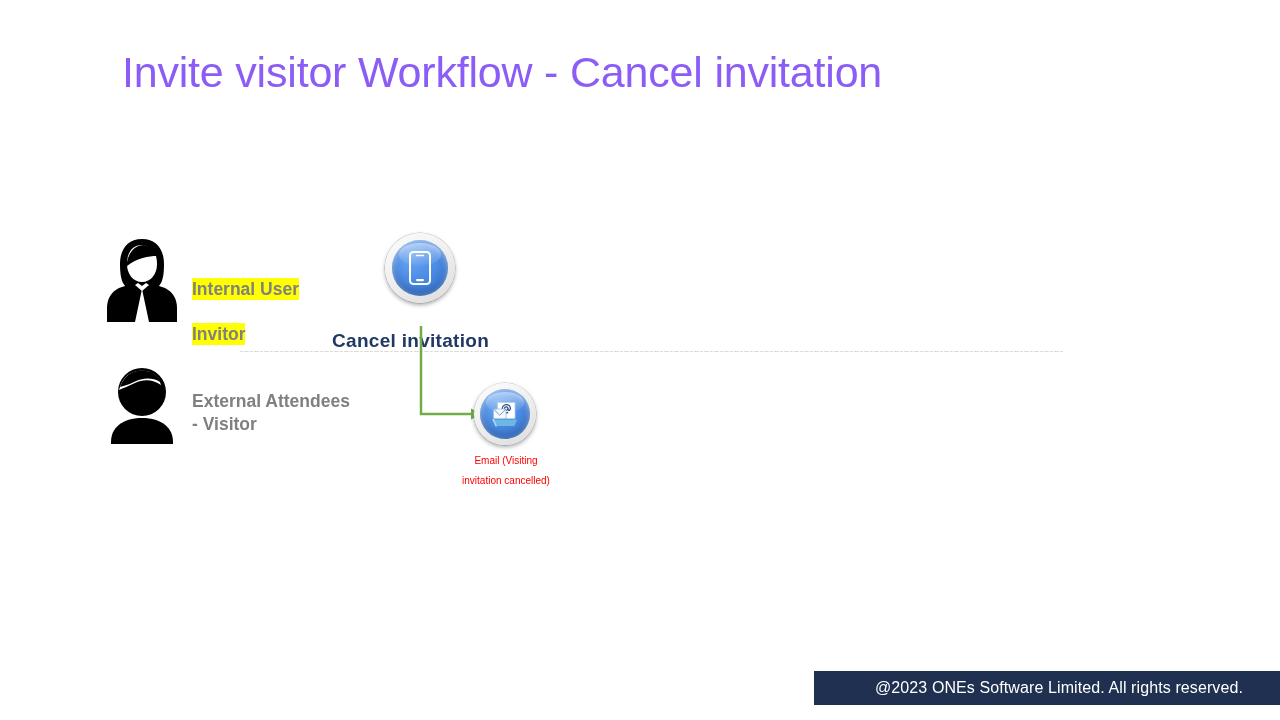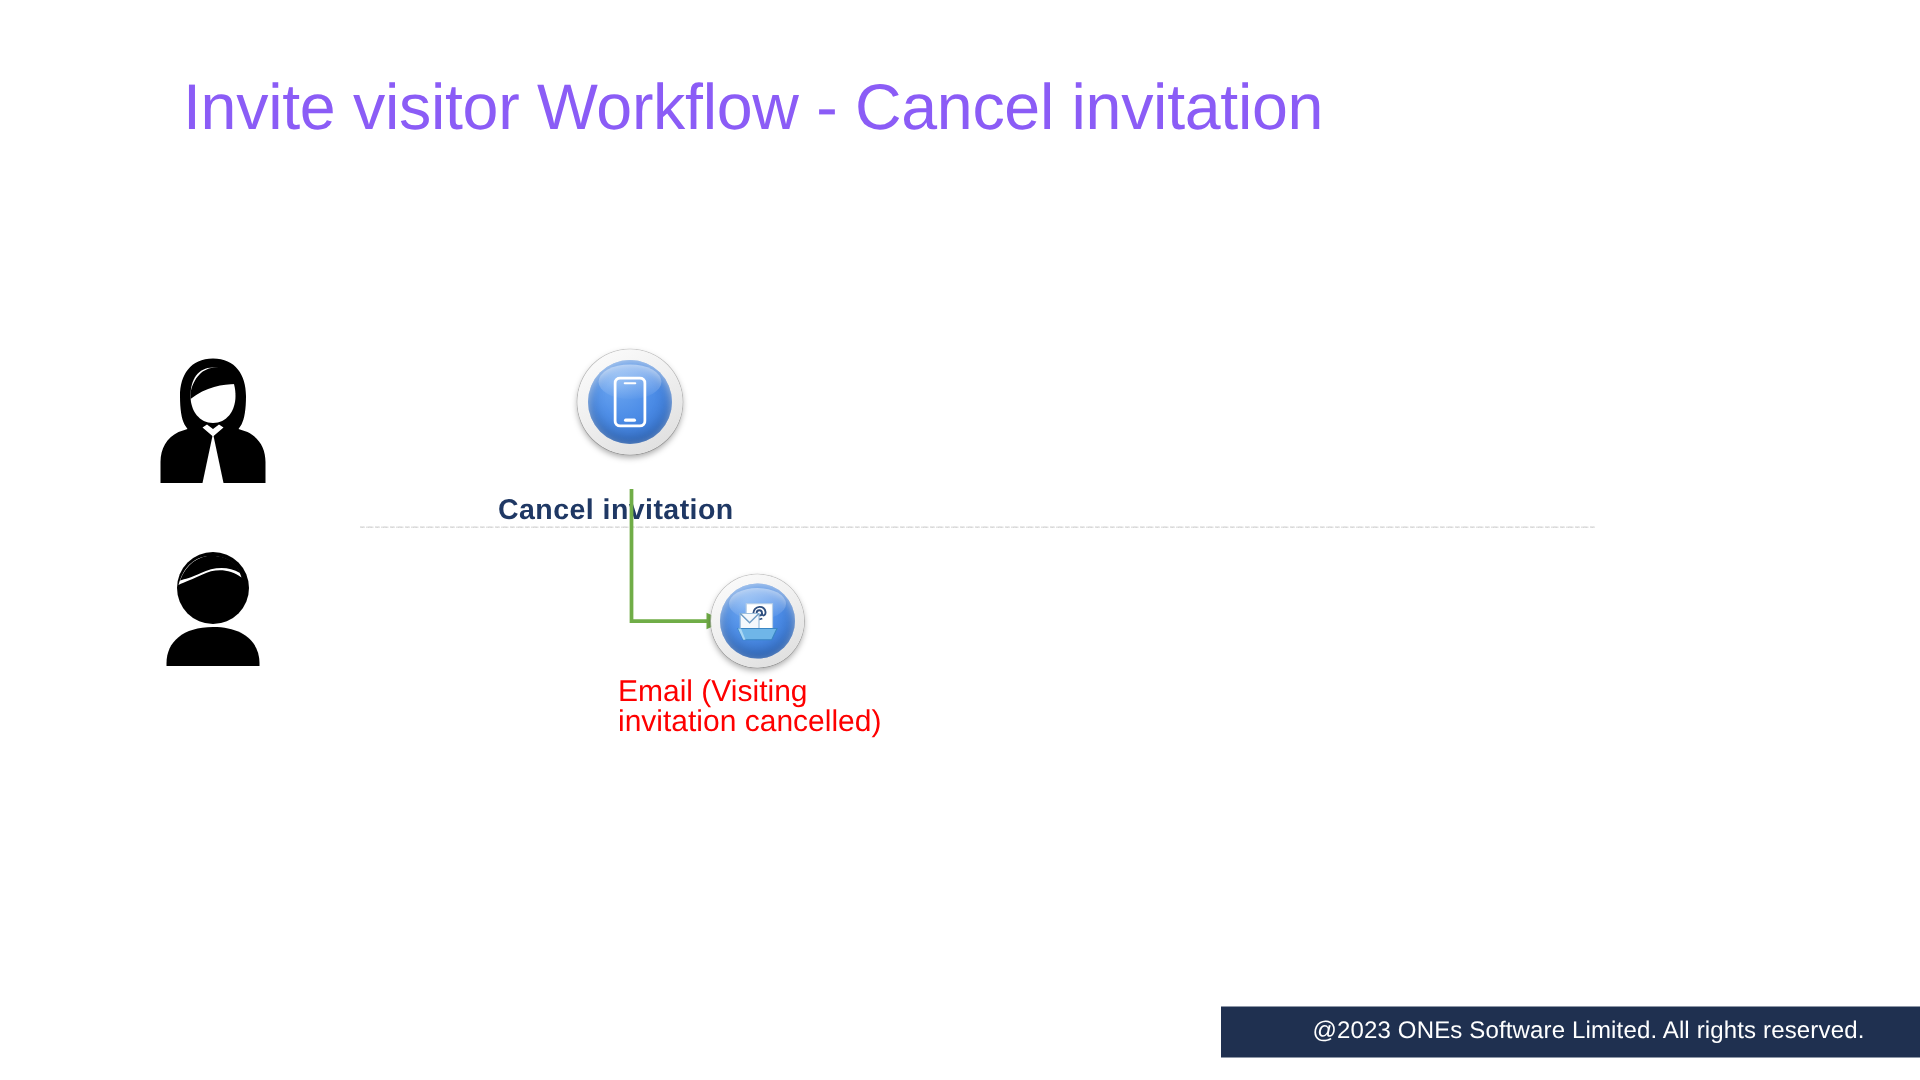--- a/index.html
+++ b/index.html
@@ -142,22 +142,22 @@
     white-space: nowrap;
     margin-top: 25px;
   }
 
   
   .email-caption {
     position: absolute;
     left: 412px;
     top: 451px;
     width: 188px;
-    text-align: left;
-    font-size: 20px;
+    text-align: center;
+    font-size: 10px;
     line-height: 20px;
     color: #fe0000;
     white-space: pre-line;
   }
 
   
   .connector {
     position: absolute;
     left: 405px;
     top: 326px;
@@ -220,20 +220,24 @@
       <path d="M22 26
                C24 16 30 9 39 9
                C46 9 51 13 52 20
                C44 20 32 22 22 30 Z" fill="#000000"></path>
 
       <path d="M37 53 L30 86 L44 86 Z" fill="#ffffff"></path>
       <path d="M30 49 L37 55 L44 49 L41 47 L37 50 L33 47 Z" fill="#ffffff"></path>
     </svg>
   </div>
 
+  <div class="actor-label label-internal">
+    <span class="hl">Internal User</span><br>
+    <span class="hl">Invitor</span>
+  </div>
 
   <div class="actor actor-external">
     <svg viewBox="0 0 74 78" xmlns="http://www.w3.org/2000/svg">
       <circle cx="37" cy="26" r="24" fill="#000000"></circle>
 
       <path d="M14 24
                C18 9 28 3 40 5
                C49 6 54 12 56 19
                C48 13 38 13 30 17
                C24 20 18 22 14 24 Z" fill="#ffffff"></path>
@@ -243,20 +247,22 @@
                C47 11 37 12 29 16
                C23 19 18 20 15 21 Z" fill="#000000"></path>
 
       <path d="M37 52
                C17 52 6 62 6 76
                L6 78 L68 78 L68 76
                C68 62 57 52 37 52 Z" fill="#000000"></path>
     </svg>
   </div>
 
+  <div class="actor-label label-external">External Attendees
+-  Visitor</div>
 
   <div class="round-btn btn-phone">
     <div class="inner">
       <svg width="22" height="34" viewBox="0 0 22 34" xmlns="http://www.w3.org/2000/svg">
         <rect x="1" y="1" width="20" height="32" rx="3.5" ry="3.5" fill="none" stroke="#ffffff" stroke-width="2"></rect>
         <line x1="7.5" y1="4.5" x2="14.5" y2="4.5" stroke="#ffffff" stroke-width="1.4" stroke-linecap="round"></line>
         <rect x="7" y="28" width="8" height="2.2" rx="1.1" fill="#ffffff"></rect>
       </svg>
     </div>
   </div>

